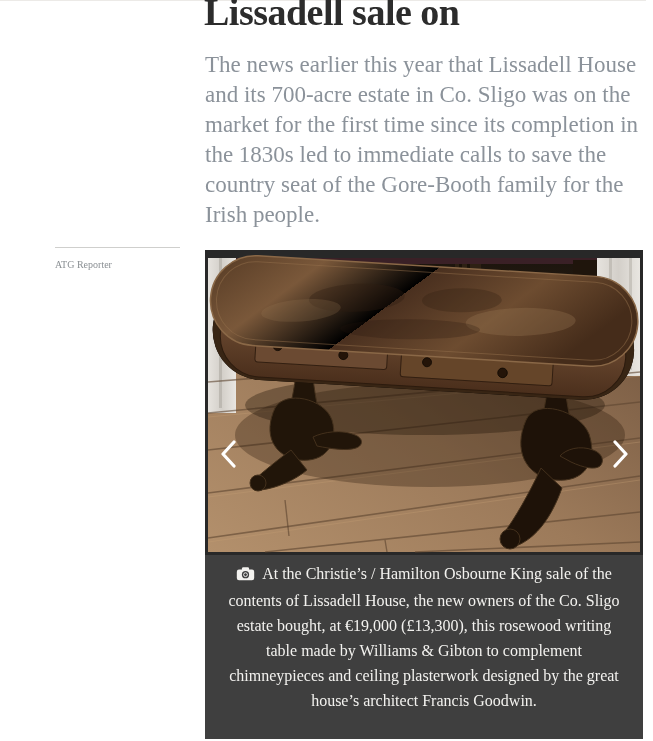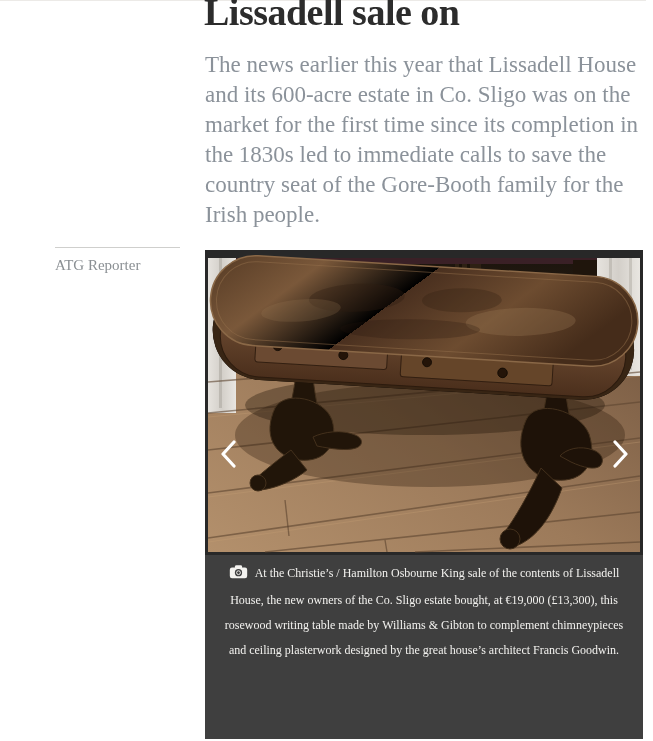--- a/index.html
+++ b/index.html
@@ -24,21 +24,21 @@
     position:absolute;left:205px;top:50px;margin:0;
     width:447px;
     font-size:23px;line-height:30px;
     color:#8b929a;
   }
   .byline{
     position:absolute;left:55px;top:247px;
     width:125px;
     border-top:1px solid #cfcfcd;
     padding-top:8px;
-    font-size:15px;line-height:18px;
+    font-size:10px;line-height:18px;
     color:#8a8f93;
   }
   .media{
     position:absolute;left:205px;top:250px;
     width:438px;
   }
   .photo-wrap{
     position:relative;
     width:438px;height:305px;
     background:#282828;
@@ -50,36 +50,36 @@
     background:transparent;border:none;padding:0;margin:0;
     cursor:pointer;display:flex;align-items:center;justify-content:center;
   }
   .carousel-btn.prev{left:8px;}
   .carousel-btn.next{right:8px;}
   .caption{
     background:#3f3f3f;
     color:#f3f2ef;
     min-height:174px;
     padding:6px 16px 4px;
-    font-size:12px;line-height:25px;
+    font-size:16px;line-height:25px;
     text-align:center;
   }
   .caption .cam{
     display:inline-block;vertical-align:-2px;margin-right:7px;
   }
 </style>
 </head>
 <body>
 
 <div class="page">
   <div class="top-hairline"></div>
 
   <h1 class="headline">Lissadell sale on</h1>
 
-  <p class="lede">The news earlier this year that Lissadell House and its 600-acre estate in Co. Sligo was on the market for the first time since its completion in the 1830s led to immediate calls to save the country seat of the Gore-Booth family for the Irish people.</p>
+  <p class="lede">The news earlier this year that Lissadell House and its 700-acre estate in Co. Sligo was on the market for the first time since its completion in the 1830s led to immediate calls to save the country seat of the Gore-Booth family for the Irish people.</p>
 
   <div class="byline">
     <div>ATG Reporter</div>
   </div>
 
   <div class="media">
     <div class="photo-wrap">
 
       <svg class="photo" width="438" height="305" viewBox="0 0 438 305" role="img" aria-label="Rosewood writing table by Williams &amp; Gibton standing on a wooden plank floor">
         <defs>

